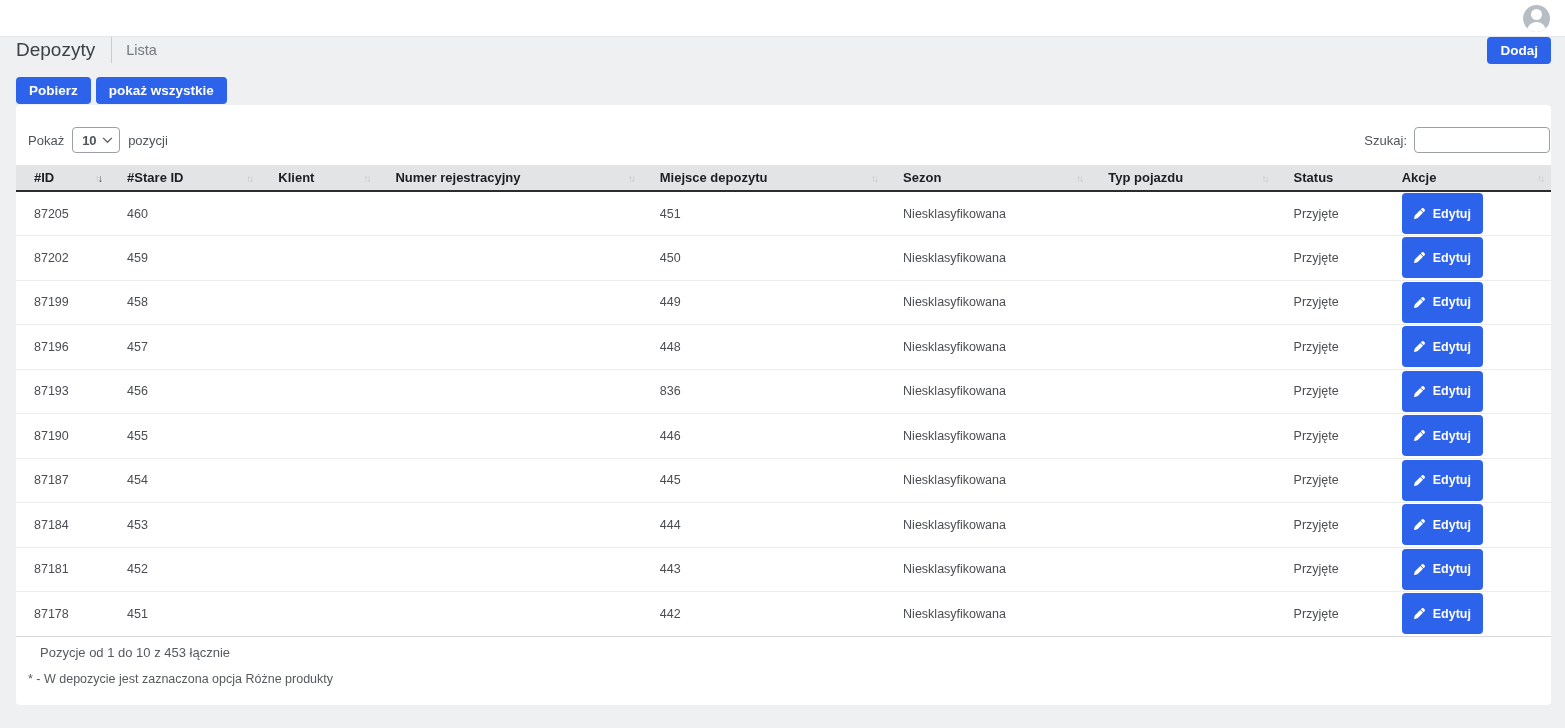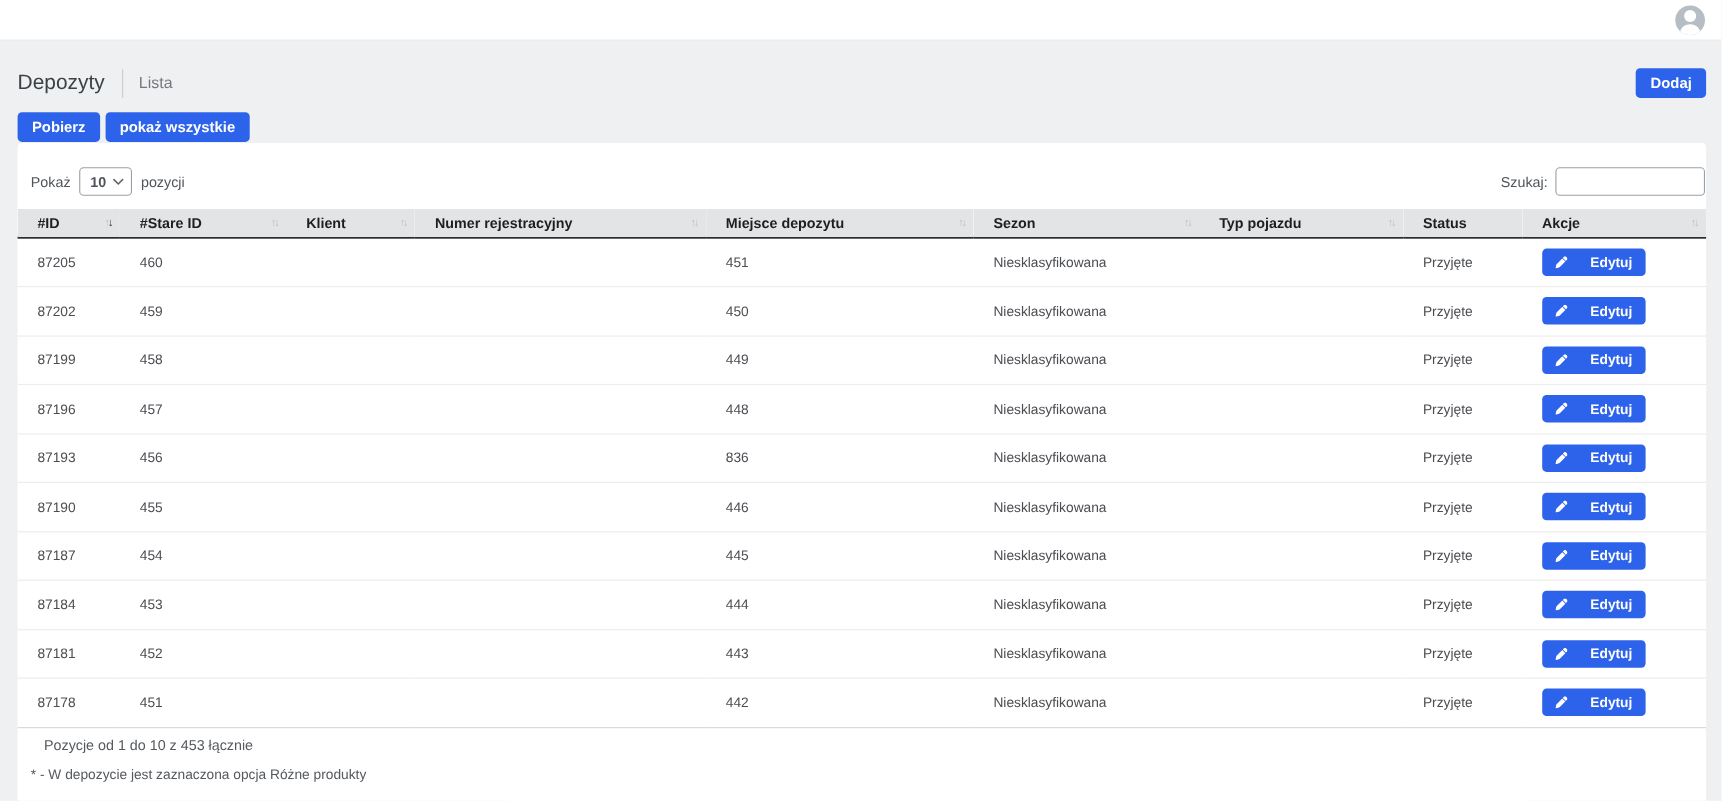--- a/index.html
+++ b/index.html
@@ -26,21 +26,21 @@
   }
   .avatar .body {
     position: absolute; width: 19px; height: 12px; border-radius: 9px 9px 0 0;
     background: #ffffff; left: 4px; top: 17px;
   }
 
   
   .content { padding: 0 14px 0 16px; }
 
   .page-head {
-    margin-top: 25px; display: flex; align-items: center; justify-content: space-between;
+    display: flex; align-items: flex-start; justify-content: space-between;
   }
   .page-head .left { display: flex; align-items: center; }
   .page-title { font-size: 19px; color: #3c4146; font-weight: 400; }
   .title-divider { width: 1px; height: 26px; background: #c9ccd0; margin: 0 14px 0 16px; }
   .breadcrumb { font-size: 14.5px; color: #75797e; }
 
   .btn {
     display: inline-flex; align-items: center; justify-content: center;
     background: #2d63ea; color: #ffffff; border: none; border-radius: 4px;
     font-family: inherit; font-size: 13.5px; font-weight: 600;
@@ -85,24 +85,24 @@
   table.dt th .sort { position: absolute; right: 8px; top: 50%; transform: translateY(-50%);
     font-size: 10px; letter-spacing: -2px; color: #bfc1c4; font-weight: 400; }
   table.dt th .sort .active { color: #323437; }
   table.dt td {
     font-size: 12.5px; color: #4a4d51; padding: 0 6px 0 18px; height: 44.5px;
     white-space: nowrap; overflow: hidden;
   }
   table.dt tbody tr + tr td { border-top: 1px solid #ececec; }
 
   .btn-edit {
-    display: inline-flex; align-items: center; gap: 21px;
+    display: inline-flex; align-items: center; gap: 8px;
     background: #2d63ea; color: #ffffff; border: none; border-radius: 4px;
     font-family: inherit; font-size: 12.5px; font-weight: 600;
-    height: 25px; padding: 0 12px; cursor: pointer;
+    height: 41px; padding: 0 12px; cursor: pointer;
   }
   .btn-edit svg { width: 11px; height: 11px; }
 
   
   .dt-footer {
     display: flex; align-items: center; justify-content: space-between;
     padding: 8px 7px 0 24px;
   }
   .dt-info { font-size: 13px; color: #55595e; }
 

